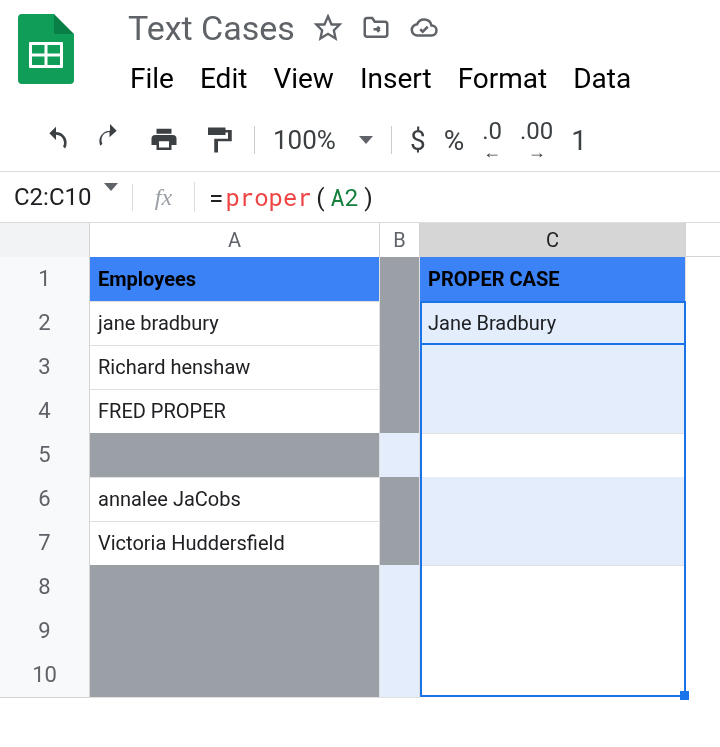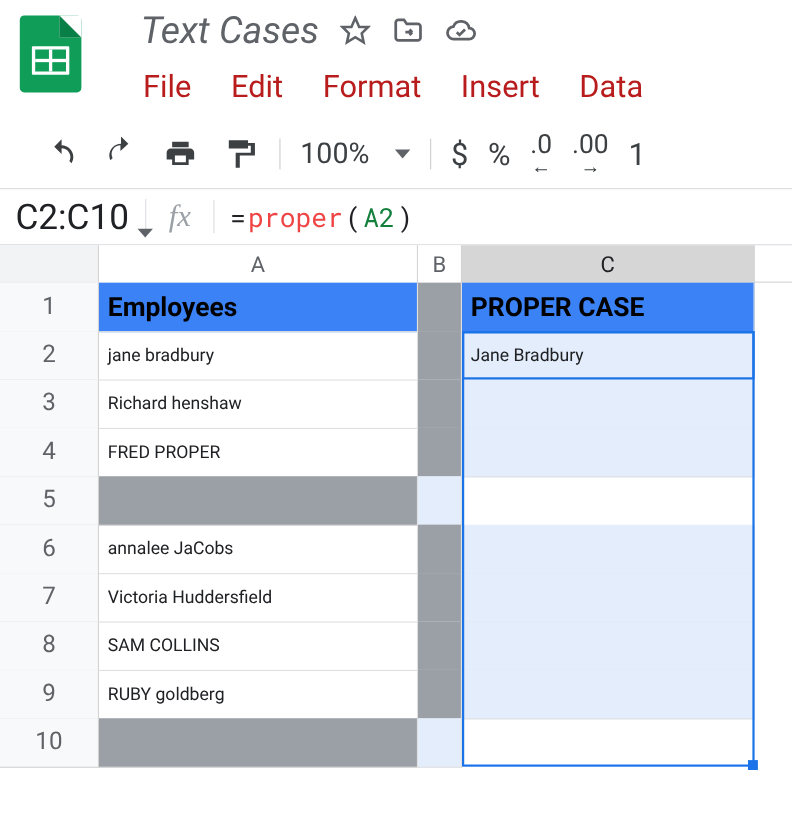--- a/index.html
+++ b/index.html
@@ -61,40 +61,39 @@
       transform: translateY(-50%);
     }
 
     .title-menu-col { display: flex; flex-direction: column; }
     .title-row {
       display: flex;
       align-items: center;
       gap: 18px;
       margin-bottom: 10px;
       padding-left: 28px;
-      font-style: italic;
     }
     .doc-title {
       font-size: 34px;
       color: #5f6368;
       font-weight: 400;
     }
     .title-icon {
       width: 30px; height: 30px;
       display: inline-flex;
       align-items: center;
       justify-content: center;
       color: #5f6368;
     }
 
     .menubar {
       display: flex;
-      gap: 32px;
+      gap: 22px;
       font-size: 28px;
-      color: #b91c1c;
+      color: #000000;
       padding-left: 28px;
     }
     .menu-item { cursor: pointer; padding: 4px 2px; }
 
     
     .toolbar {
       display: flex;
       align-items: center;
       gap: 18px;
       padding: 20px 10px 10px 38px;
@@ -127,33 +126,33 @@
     .formula-bar {
       display: flex;
       align-items: center;
       border-top: 1px solid #dadce0;
       border-bottom: 1px solid #dadce0;
       height: 52px;
     }
     .name-box {
       width: 132px;
       display: flex;
-      align-items: flex-end;
+      align-items: flex-start;
       justify-content: space-between;
       padding: 0 14px;
-      font-size: 32px;
+      font-size: 24px;
       color: #202124;
       position: relative;
     }
     .name-box .caret-down { margin-left: 8px; }
     .fx {
       width: 62px;
       font-family: serif;
       font-style: italic;
-      font-size: 28px;
+      font-size: 24px;
       color: #9aa0a6;
       text-align: center;
       border-left: 1px solid #dadce0;
     }
     .fx-sep {
       width: 1px; height: 30px;
       background: #dadce0;
       margin-right: 14px;
     }
     .formula-input {
@@ -201,30 +200,30 @@
       color: #5f6368;
       line-height: 44px;
       border-right: 1px solid #d3d3d3;
       border-bottom: 1px solid #d3d3d3;
       background: #f8f9fa;
     }
     .cell {
       border-right: 1px solid #e0e0e0;
       border-bottom: 1px solid #e0e0e0;
       padding: 0 8px;
-      font-size: 16px;
+      font-size: 20px;
       line-height: 44px;
       white-space: nowrap;
       overflow: hidden;
     }
     .header-cell {
       background: #3b82f6;
       color: #000;
       font-weight: 700;
-      font-size: 24px;
+      font-size: 20px;
     }
     .mid-col { background: #9aa0a6; }
     .sel-range { background: #e3edfb; }
 
     
     .selection-box {
       position: absolute;
       border: 2px solid #1a73e8;
       pointer-events: none;
       box-sizing: border-box;
@@ -270,22 +269,23 @@
         <svg width="32" height="32" viewBox="0 0 24 24" fill="none" stroke="#5f6368" stroke-width="2">
           <path d="M18 18a4 4 0 0 0 0-8 6 6 0 0 0-11.5-1A4.5 4.5 0 0 0 7 18h11z"></path>
           <path d="M9 13l2 2 4-4"></path>
         </svg>
       </span>
     </div>
 
     <div class="menubar">
       <span class="menu-item">File</span>
       <span class="menu-item">Edit</span>
+      <span class="menu-item">View</span>
+      <span class="menu-item">Insert</span>
       <span class="menu-item">Format</span>
-      <span class="menu-item">Insert</span>
       <span class="menu-item">Data</span>
     </div>
   </div>
 </div>
 
 <div class="toolbar">
   <span class="tb-icon">
     <svg width="32" height="32" viewBox="0 0 24 24" fill="#3c4043">
         <path d="M12 5V2L7 7l5 5V8c3.3 0 6 2.7 6 6 0 1-.25 2-.7 2.8l1.5 1.5A8 8 0 0 0 20 14c0-4.4-3.6-8-8-8z"></path>
       </svg>
@@ -387,27 +387,25 @@
         <div class="cell sel-range"></div>
       </div>
       <div class="row">
         <div class="rh">7</div>
         <div class="cell">Victoria Huddersfield</div>
         <div class="cell mid-col"></div>
         <div class="cell sel-range"></div>
       </div>
       <div class="row">
         <div class="rh">8</div>
-        <div class="cell">SAM COLLINS</div>
         <div class="cell mid-col"></div>
         <div class="cell sel-range"></div>
       </div>
       <div class="row">
         <div class="rh">9</div>
-        <div class="cell">RUBY goldberg</div>
         <div class="cell mid-col"></div>
         <div class="cell sel-range"></div>
       </div>
       <div class="row">
         <div class="rh">10</div>
         <div class="cell mid-col"></div>
         <div class="cell sel-range"></div>
       </div>
     </div>
 

